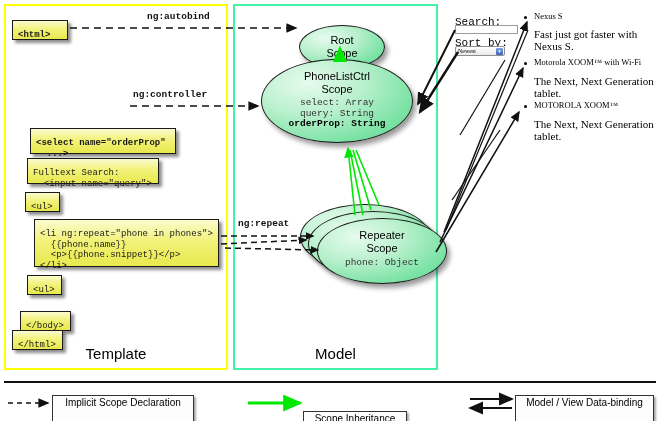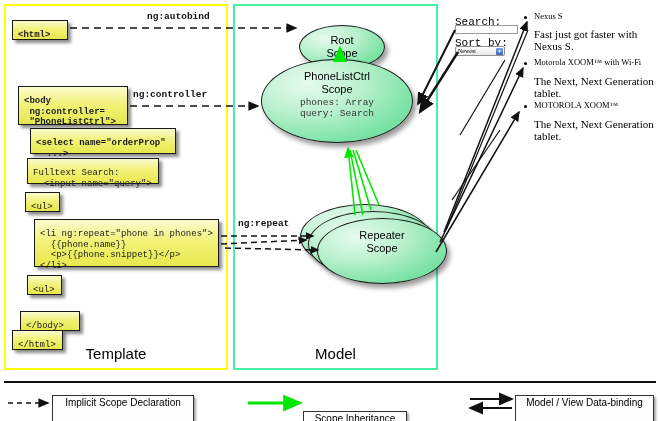--- a/index.html
+++ b/index.html
@@ -185,68 +185,69 @@
 
   <div class="panel" id="panel-template">
     <div class="panel-label">Template</div>
   </div>
   <div class="panel" id="panel-model">
     <div class="panel-label">Model</div>
   </div>
 
   <div class="codebox" style="left:12px; top:20px; width:56px; height:16px;">&lt;html&gt;</div>
 
-  <div class="codebox" style="left:18px; top:86px; width:110px; height:39px;">&lt;body
- ng:controller=
- "PhoneListCtrl"&gt;</div>
 
   <div class="codebox" style="left:30px; top:128px; width:146px; height:26px;">&lt;select name="orderProp"
   ...&gt;</div>
 
   <div class="codebox plain" style="left:27px; top:158px; width:132px; height:26px;">Fulltext Search:
   &lt;input name="query"&gt;</div>
 
   <div class="codebox plain" style="left:25px; top:192px; width:35px; height:15px;">&lt;ul&gt;</div>
 
   <div class="codebox plain" style="left:34px; top:219px; width:185px; height:48px;">&lt;li ng:repeat="phone in phones"&gt;
   {{phone.name}}
   &lt;p&gt;{{phone.snippet}}&lt;/p&gt;
 &lt;/li&gt;</div>
 
   <div class="codebox plain" style="left:27px; top:275px; width:35px; height:15px;">&lt;ul&gt;</div>
 
-  <div class="codebox plain" style="left:20px; top:311px; width:60px; height:15px;">&lt;/body&gt;</div>
+  <div class="codebox plain" style="left:20px; top:311px; width:51px; height:15px;">&lt;/body&gt;</div>
 
   <div class="codebox plain" style="left:12px; top:330px; width:51px; height:15px;">&lt;/html&gt;</div>
 
   <div class="ellipse" style="left:299px; top:5px; width:86px; height:44px;margin-top:20px;">
     <div class="etitle" style="padding-top:8px;">
       <div>Root</div>
       <div>Scope</div>
     </div>
   </div>
 
   <div class="ellipse" style="left:261px; top:59px; width:152px; height:84px;">
     <div class="etitle" style="padding-top:10px;">
       <div>PhoneListCtrl</div>
       <div>Scope</div>
     </div>
     <div class="eprops" style="padding-top:3px;">
-      <div>phones: Array</div>
-      <div>query: Search</div>
+      <div>select: Array</div>
+      <div>query: String</div>
+      <div style="font-weight:bold;color:#000;">orderProp: String</div>
     </div>
   </div>
 
   <div class="ellipse" style="left:300px; top:204px; width:130px; height:66px; box-shadow:2px 3px 4px rgba(0,0,0,0.35);"></div>
   <div class="ellipse" style="left:308px; top:211px; width:130px; height:66px; box-shadow:2px 3px 4px rgba(0,0,0,0.35);"></div>
   <div class="ellipse" style="left:317px; top:218px; width:130px; height:66px;">
     <div class="etitle" style="padding-top:10px;">
       <div>Repeater</div>
       <div>Scope</div>
     </div>
+    <div class="eprops" style="padding-top:4px;">
+      <div>phone: Object</div>
+    </div>
   </div>
 
   <div class="view-label" style="left:455px; top:16px;">Search:</div>
   <input class="view-input" style="left: 455px; top: 25px; width: 63px;" value="">
 
   <div class="view-label" style="left:455px; top:37px;">Sort by:</div>
   <div class="view-select" style="left:455px; top:46px; width:50px;">
     <span>Newest</span>
     <span class="sel-btn">▾</span>
   </div>

